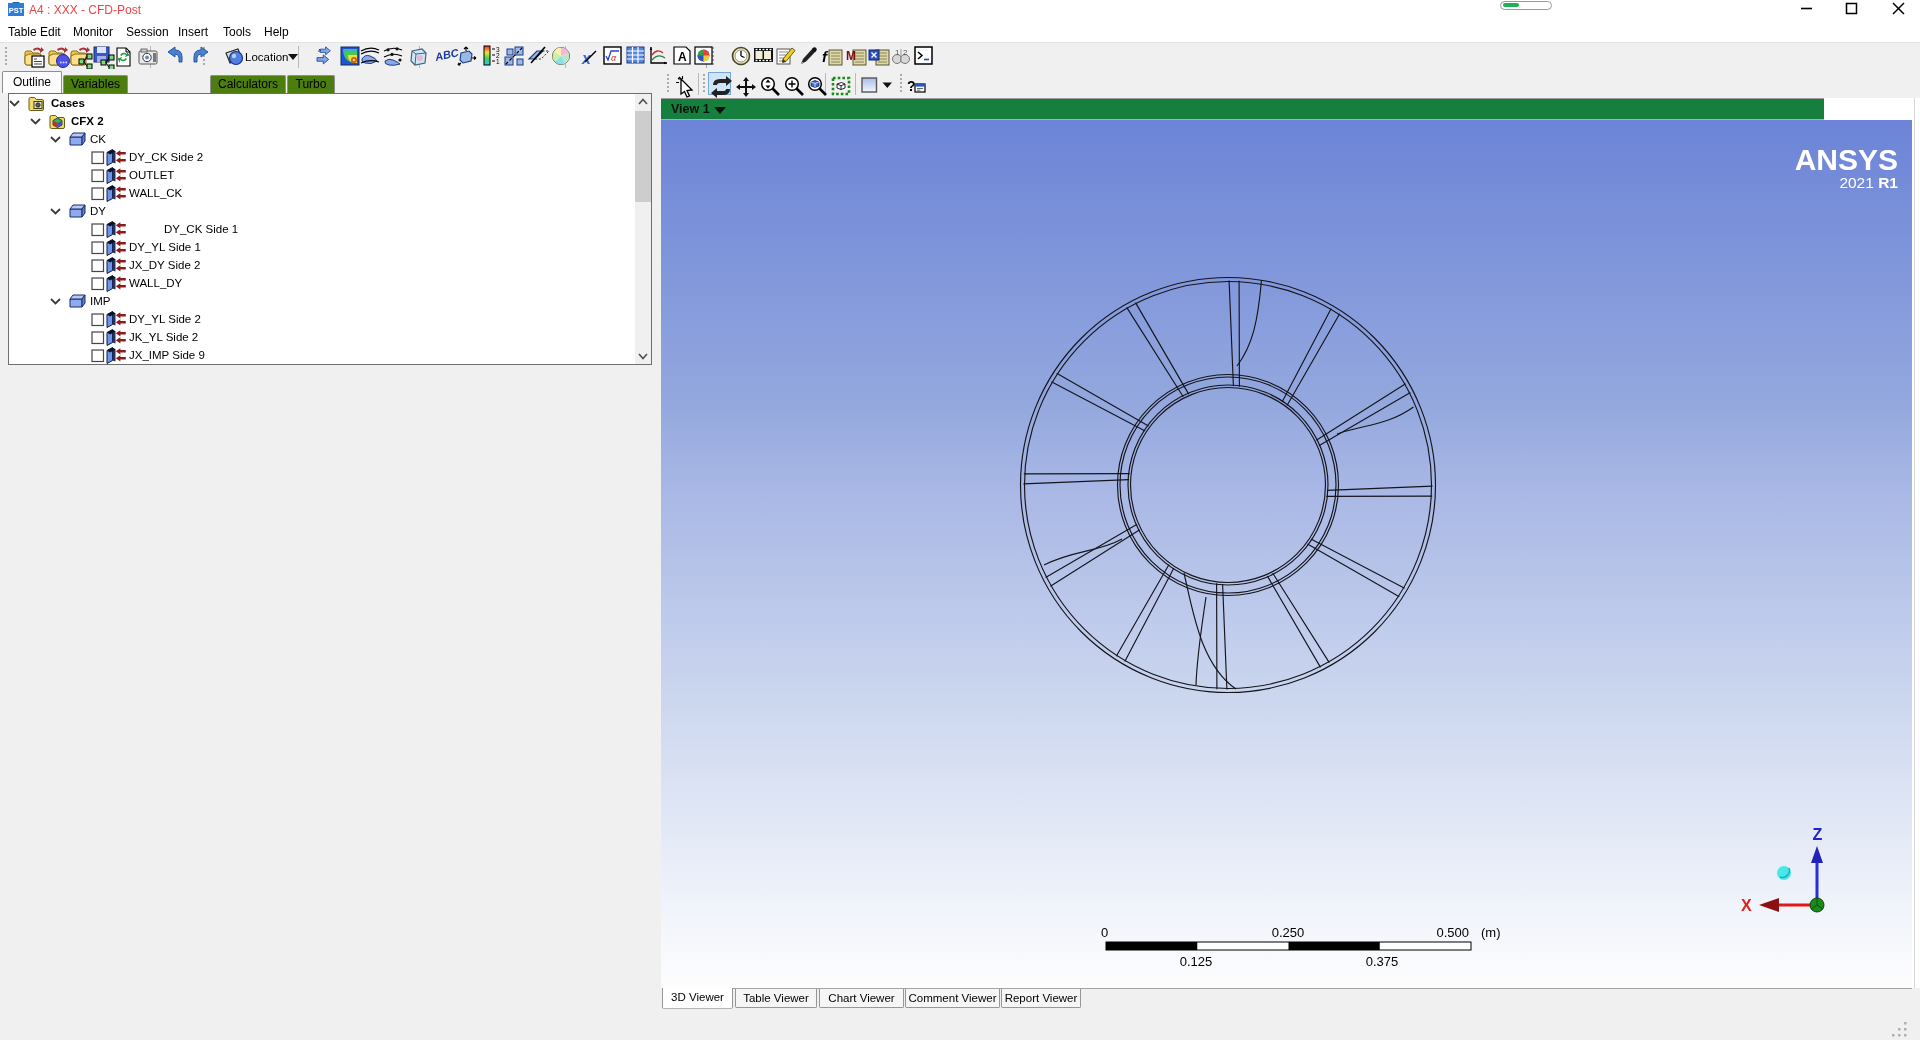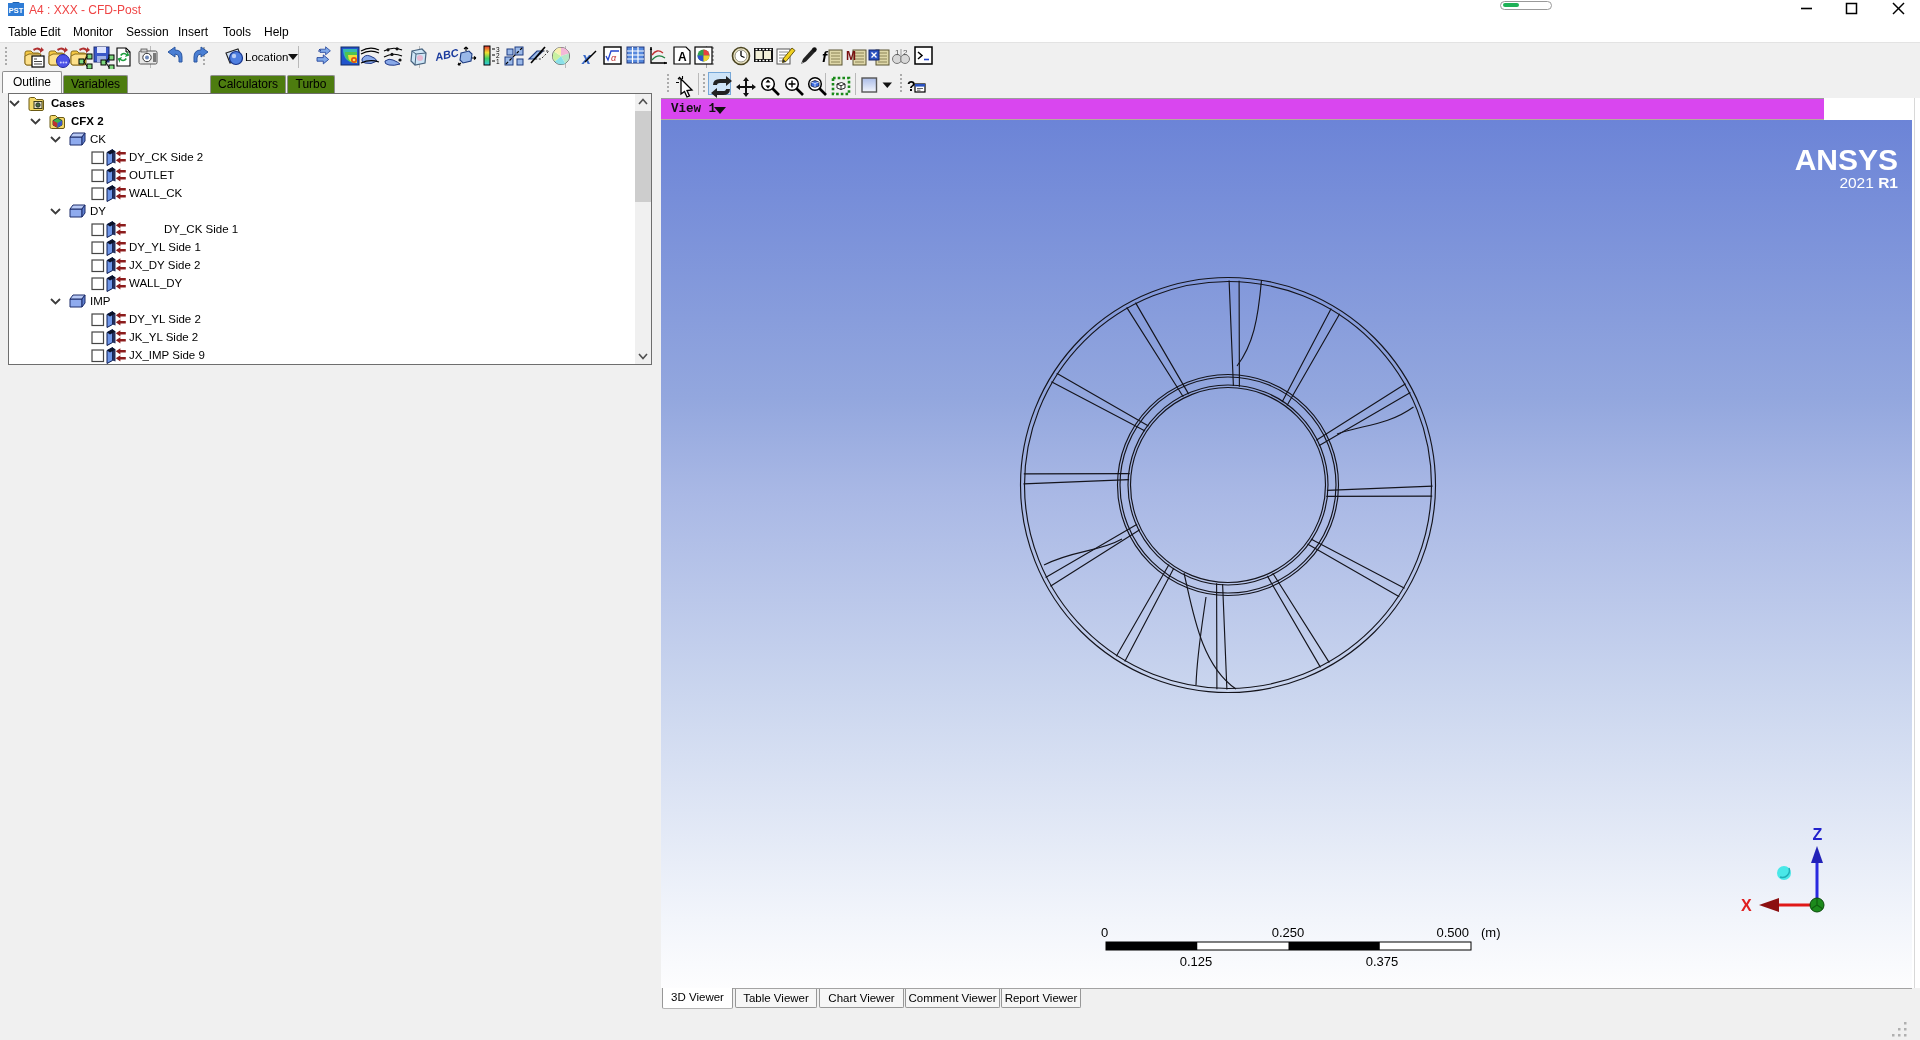--- a/index.html
+++ b/index.html
@@ -16,21 +16,21 @@
 #tabstrip{left:0;top:70px;width:661px;height:23px;background:#f0f0f0;text-decoration:underline;}
 .tab{position:absolute;font-size:12px;color:#000;text-align:center;background:#4d7c0f;
  border:1px solid #8f8f8f;border-bottom:none;border-radius:2px 2px 0 0;top:5px;height:30px;line-height:17px;}
 .tab.active{background:#fcfcfc;top:1px;height:22px;line-height:21px;z-index:3;}
 #treepanel{left:8px;top:93px;width:644px;height:272px;background:#fff;border:1px solid #6e6e6e;}
 .trow{position:absolute;height:18px;font-size:11.5px;color:#000;white-space:nowrap;}
 #leftgray{left:0;top:365px;width:661px;height:675px;background:#f0f0f0;}
 #lstrip1{left:0;top:93px;width:8px;height:272px;background:#f0f0f0;}
 #rstrip1{left:652px;top:93px;width:9px;height:272px;background:#f0f0f0;}
 #vtoolbar{left:661px;top:70px;width:1259px;height:28px;background:#f0f0f0;}
-#viewbar{left:661px;top:98px;width:1163px;height:22px;background:#d946ef;border-top:1px solid #9c9c9c;border-bottom:1px solid #b3ae9e;font-family:Liberation Mono, monospace;}
+#viewbar{left:661px;top:98px;width:1163px;height:22px;background:#15803d;border-top:1px solid #9c9c9c;border-bottom:1px solid #b3ae9e;}
 #viewport{left:661px;top:120px;width:1251px;height:869px;}
 #rightedge{left:1912px;top:98px;width:8px;height:891px;background:#fff;}
 #btabs{left:661px;top:988px;width:1259px;height:23px;background:#f0f0f0;}
 .btab{position:absolute;top:1px;height:19px;font-size:11.5px;text-align:center;line-height:18px;
  background:#f6f6f6;border:1px solid #979797;border-top:none;border-radius:0 0 2px 2px;}
 .btab.active{background:#fff;top:0;height:21px;z-index:2;border-bottom-color:#b5b5b5;}
 #statusbar{left:0;top:1011px;width:1920px;height:29px;background:#f0f0f0;}
 .ticon{position:absolute;top:45px;}
 .vicon{position:absolute;top:74px;}
 </style>

